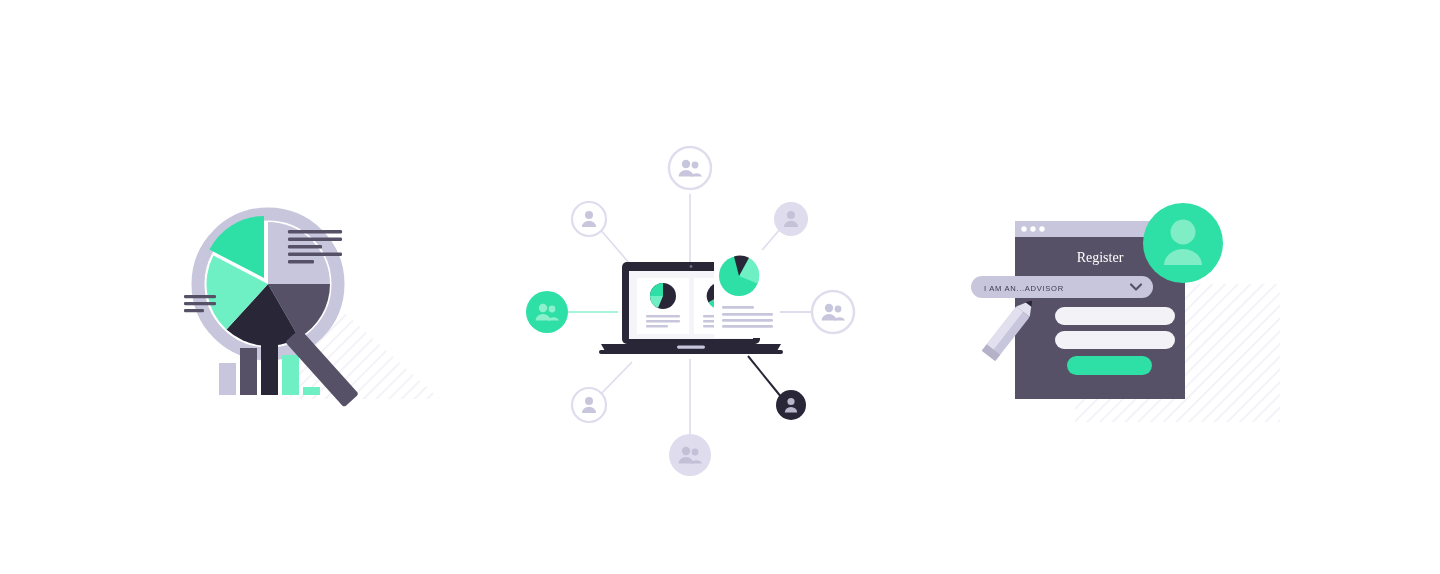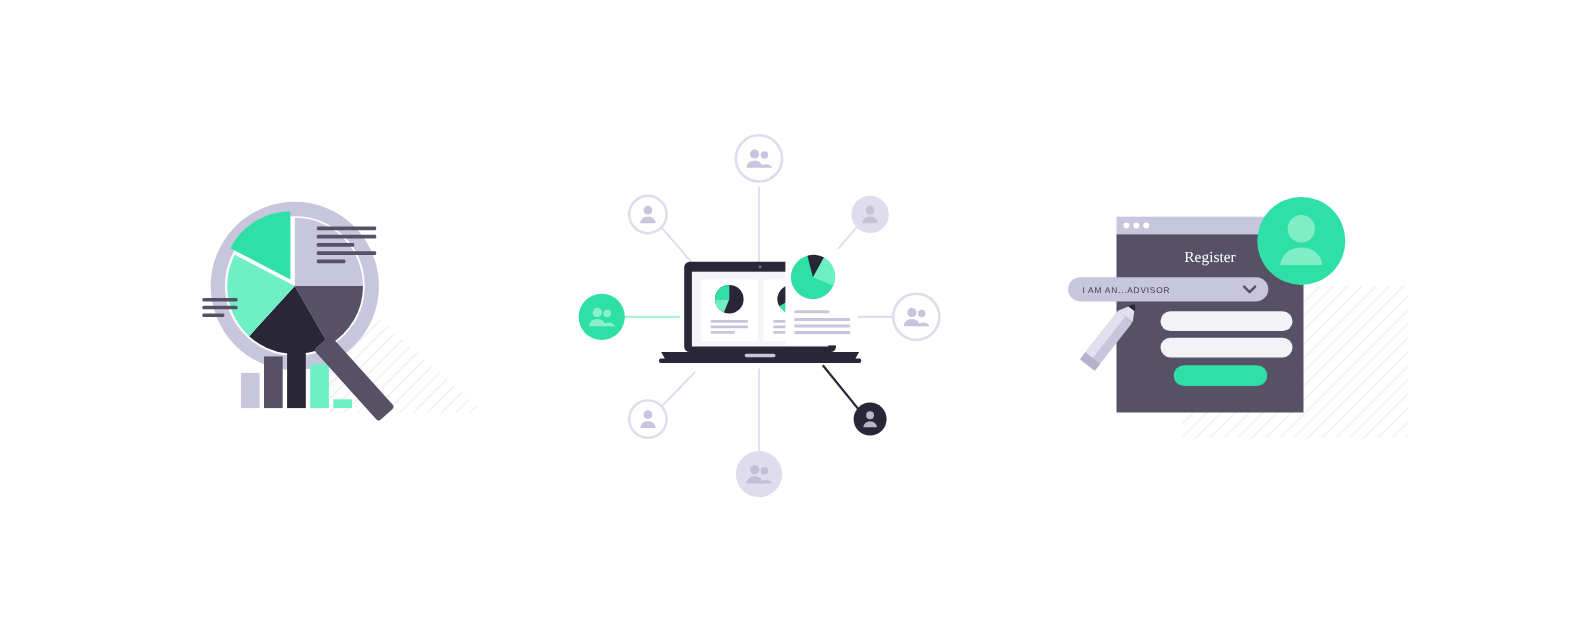--- a/index.html
+++ b/index.html
@@ -11,20 +11,21 @@
     width: 1440px;
     height: 574px;
     overflow: hidden;
     font-family: "Liberation Sans", sans-serif;
   }
   #stage {
     position: relative;
     width: 1440px;
     height: 435px;
     background: #ffffff;
+    margin-top: 24px;
   }
   .illus {
     position: absolute;
   }
   #illus-analytics { left: 170px; top: 160px; width: 300px; height: 240px; }
   #illus-network   { left: 500px; top: 100px; width: 420px; height: 370px; }
   #illus-register  { left: 955px; top: 160px; width: 340px; height: 240px; }
   svg { display: block; overflow: visible; }
   .serif { font-family: "Liberation Serif", serif; }
   .sans  { font-family: "Liberation Sans", sans-serif; }

